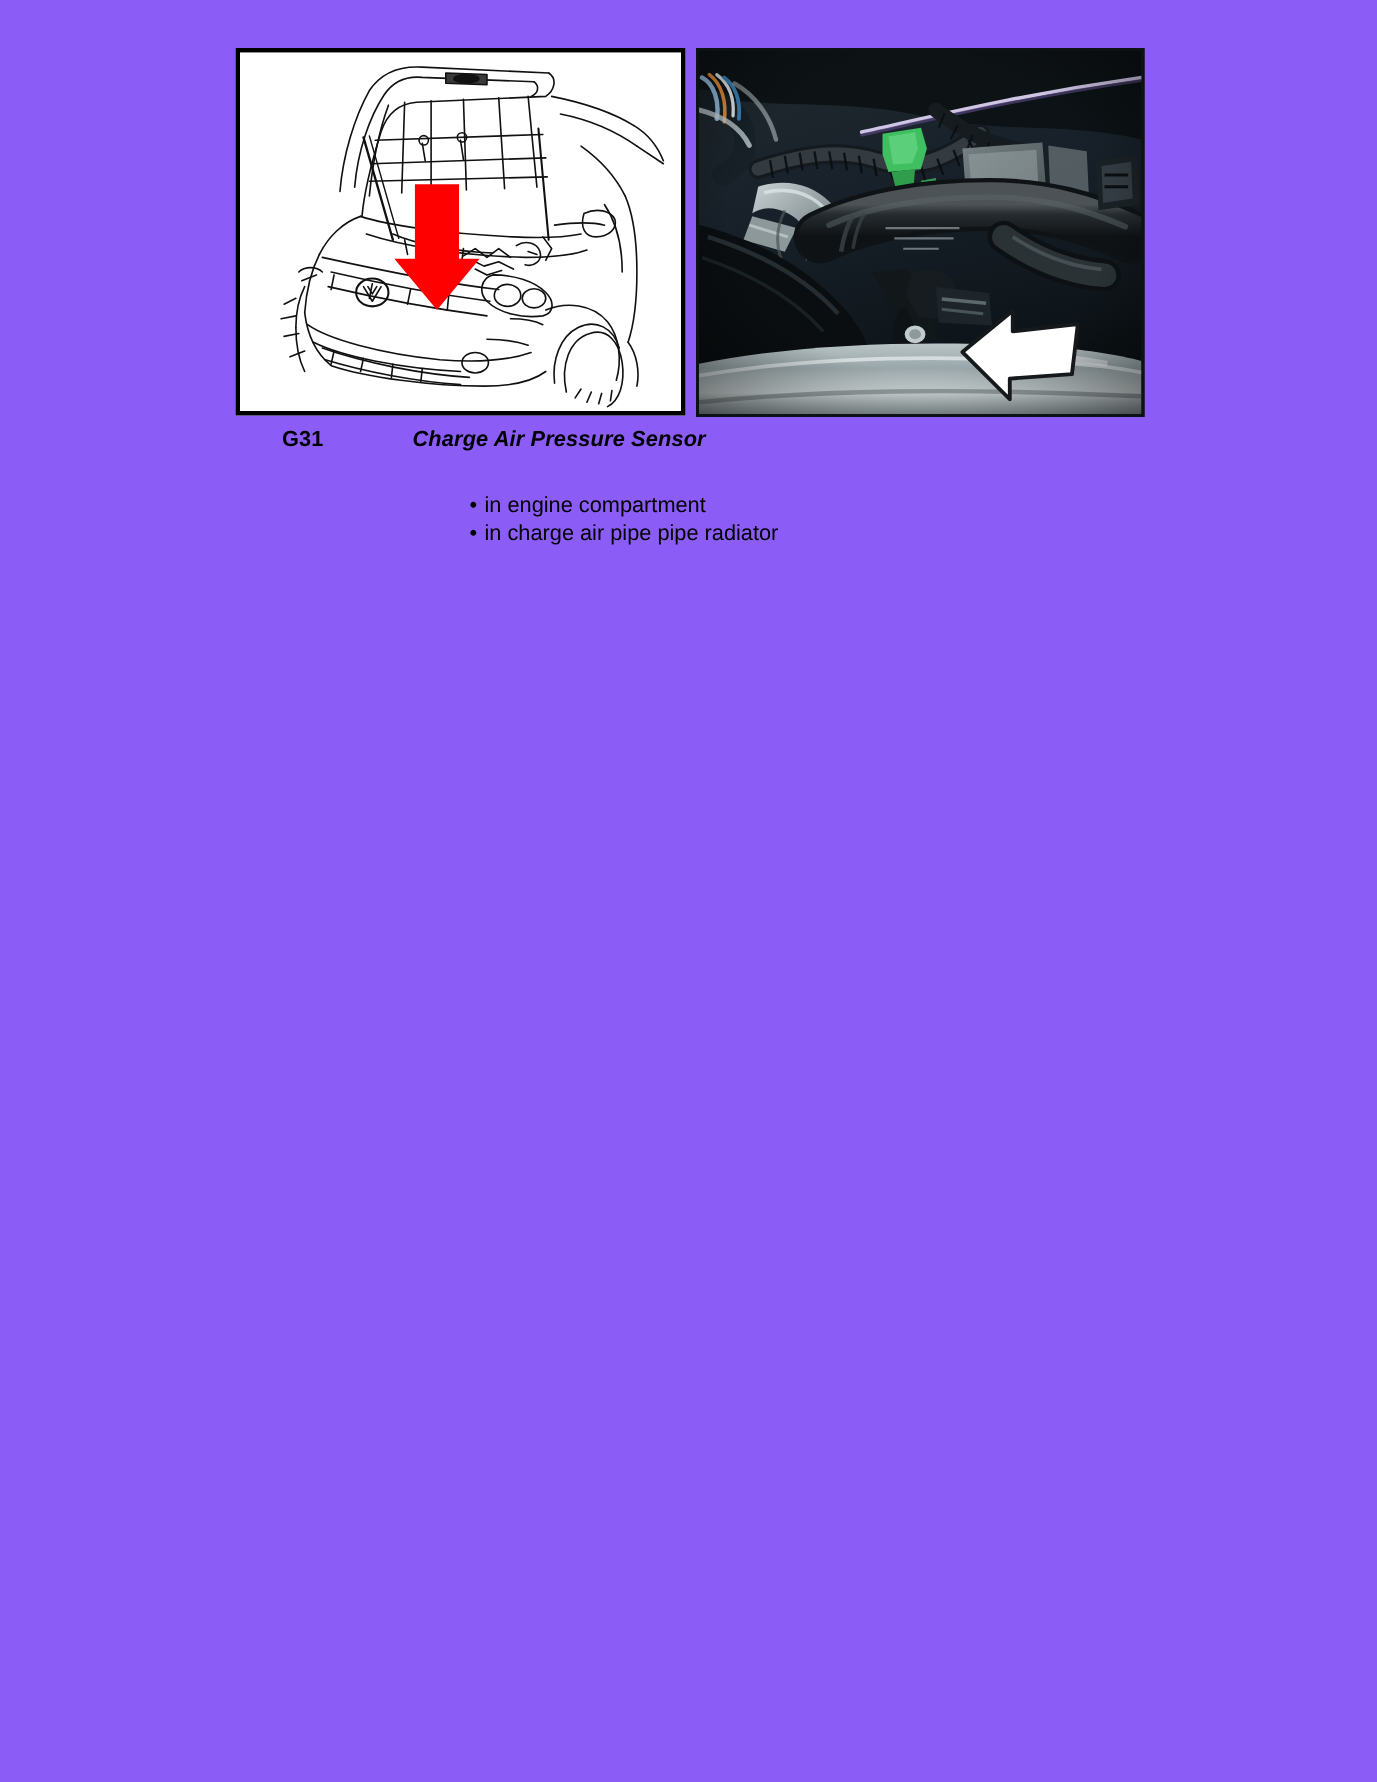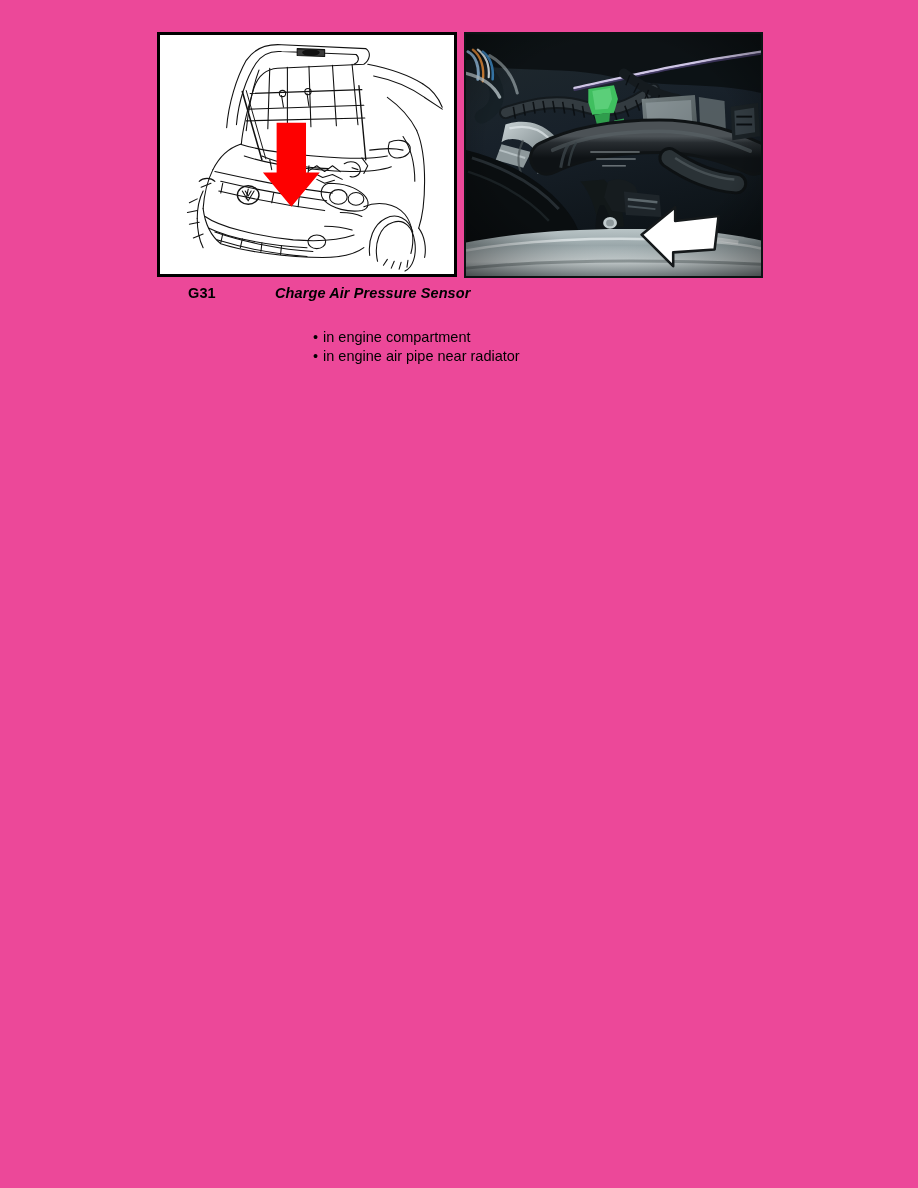--- a/index.html
+++ b/index.html
@@ -13,21 +13,21 @@
     height: 1188px;
     position: relative;
     font-family: "Liberation Sans", sans-serif;
     color: #000000;
     overflow: hidden;
   }
 
   .page {
     position: absolute;
     inset: 0;
-    background: #ec4899;
+    background: #8b5cf6;
   }
 
   
   .figure-row {
     position: absolute;
     left: 157px;
     top: 32px;
     width: 606px;
     height: 246px;
   }
@@ -414,17 +414,17 @@
     <span class="caption-title">Charge Air Pressure Sensor</span>
   </div>
 
   <ul class="bullets">
     <li>
       <span class="bullet-dot">•</span>
       <span class="bullet-text">in engine compartment</span>
     </li>
     <li>
       <span class="bullet-dot">•</span>
-      <span class="bullet-text">in engine air pipe near radiator</span>
+      <span class="bullet-text">in charge air pipe pipe radiator</span>
     </li>
   </ul>
 
 </div>
 
 </body></html>

